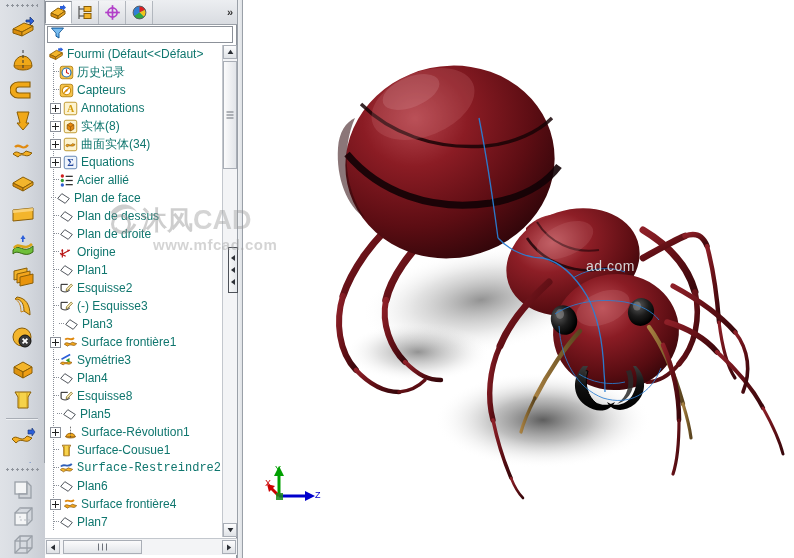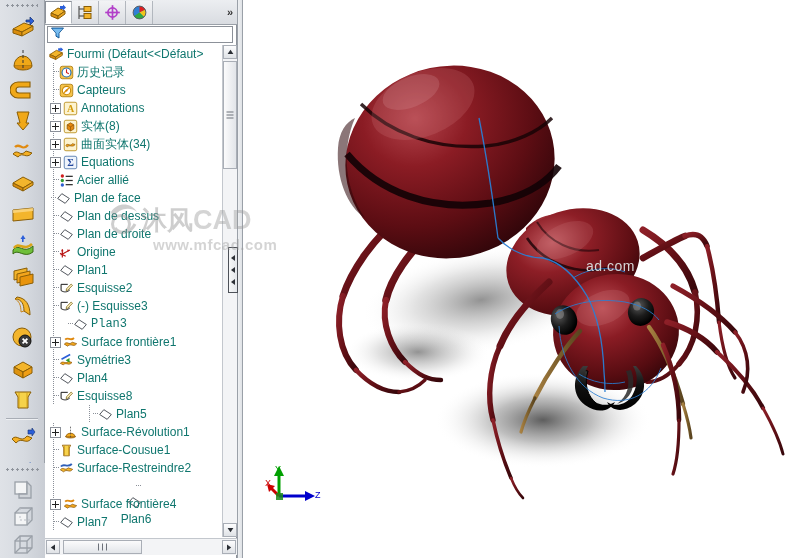--- a/index.html
+++ b/index.html
@@ -533,21 +533,21 @@
           <div class="tree-row" style="padding-left: 5px;">
             <span class="vline"></span>
             <span class="dots"></span>
             <svg class="ic" width="15" height="15" viewBox="0 0 18 18">
               <path d="M2.5 11.5 L2.5 4 L10.5 4" fill="none" stroke="#1b1b1b" stroke-width="1.2"></path>
               <path d="M2.5 11.5 C6 13.8 10 13.6 13 10.6" fill="none" stroke="#1b1b1b" stroke-width="1.2"></path>
               <path d="M9 9.4 L14.6 3.6 L16.2 5.2 L10.6 11 L8.6 11.6 Z" fill="#fdf0c6" stroke="#7a6209" stroke-width=".9"></path>
             </svg>
             <span class="lbl">(-) Esquisse3</span>
           </div>
-          <div class="tree-row" style="padding-left: 19px; font-family: Liberation Mono, monospace;">
+          <div class="tree-row" style="padding-left: 10px;">
             <span class="vline"></span>
             <span class="dots"></span>
             <svg class="ic" width="15" height="15" viewBox="0 0 18 18">
               <path d="M2 9 L7 3.2 L16 9 L11 14.8 Z" fill="none" stroke="#4a4f57" stroke-width="1.15"></path>
             </svg>
             <span class="lbl">Plan3</span>
           </div>
           <div class="tree-row" style="padding-left: 5px;">
             <span class="vline"></span>
             <span class="plus"></span>
@@ -578,21 +578,21 @@
           <div class="tree-row" style="padding-left: 5px;">
             <span class="vline"></span>
             <span class="dots"></span>
             <svg class="ic" width="15" height="15" viewBox="0 0 18 18">
               <path d="M2.5 11.5 L2.5 4 L10.5 4" fill="none" stroke="#1b1b1b" stroke-width="1.2"></path>
               <path d="M2.5 11.5 C6 13.8 10 13.6 13 10.6" fill="none" stroke="#1b1b1b" stroke-width="1.2"></path>
               <path d="M9 9.4 L14.6 3.6 L16.2 5.2 L10.6 11 L8.6 11.6 Z" fill="#fdf0c6" stroke="#7a6209" stroke-width=".9"></path>
             </svg>
             <span class="lbl">Esquisse8</span>
           </div>
-          <div class="tree-row" style="padding-left: 8px; margin-left: 36px;">
+          <div class="tree-row" style="padding-left: 8px;">
             <span class="vline"></span>
             <span class="dots"></span>
             <svg class="ic" width="15" height="15" viewBox="0 0 18 18">
               <path d="M2 9 L7 3.2 L16 9 L11 14.8 Z" fill="none" stroke="#4a4f57" stroke-width="1.15"></path>
             </svg>
             <span class="lbl">Plan5</span>
           </div>
           <div class="tree-row" style="padding-left: 5px;">
             <span class="vline"></span>
             <span class="plus"></span>
@@ -605,30 +605,30 @@
           </div>
           <div class="tree-row" style="padding-left: 5px;">
             <span class="vline"></span>
             <span class="dots"></span>
             <svg class="ic" width="15" height="15" viewBox="0 0 18 18">
               <path d="M4 2.6 L14 2.6 L12.4 6 L12.4 15.4 L5.6 15.4 L5.6 6 Z" fill="#f7d24e" stroke="#8a5406" stroke-width=".9"></path>
               <path d="M6.6 3.4 L6.6 14.6 M11.4 3.4 L11.4 14.6" stroke="#c9960d" stroke-width=".8"></path>
             </svg>
             <span class="lbl">Surface-Cousue1</span>
           </div>
-          <div class="tree-row" style="padding-left: 5px;">
+          <div class="tree-row" style="padding-left: 5px; font-family: Liberation Mono, monospace;">
             <span class="vline"></span>
             <span class="dots"></span>
             <svg class="ic" width="15" height="15" viewBox="0 0 18 18">
               <path d="M1.6 10.6 C5 6.2 7.2 12.6 11 8.2 L16.4 10 C12.4 15 9.6 8.8 5.6 13 Z" fill="#f5b82c" stroke="#8a5406" stroke-width=".9"></path>
               <path d="M2.2 6.6 C6.4 2 9.6 9 15.4 3.6" fill="none" stroke="#2f5fb8" stroke-width="2.2"></path>
             </svg>
             <span class="lbl">Surface-Restreindre2</span>
           </div>
-          <div class="tree-row" style="padding-left: 5px; flex-direction: column;">
+          <div class="tree-row" style="padding-left: 5px;">
             <span class="vline"></span>
             <span class="dots"></span>
             <svg class="ic" width="15" height="15" viewBox="0 0 18 18">
               <path d="M2 9 L7 3.2 L16 9 L11 14.8 Z" fill="none" stroke="#4a4f57" stroke-width="1.15"></path>
             </svg>
             <span class="lbl">Plan6</span>
           </div>
           <div class="tree-row" style="padding-left: 5px;">
             <span class="vline"></span>
             <span class="plus"></span>

